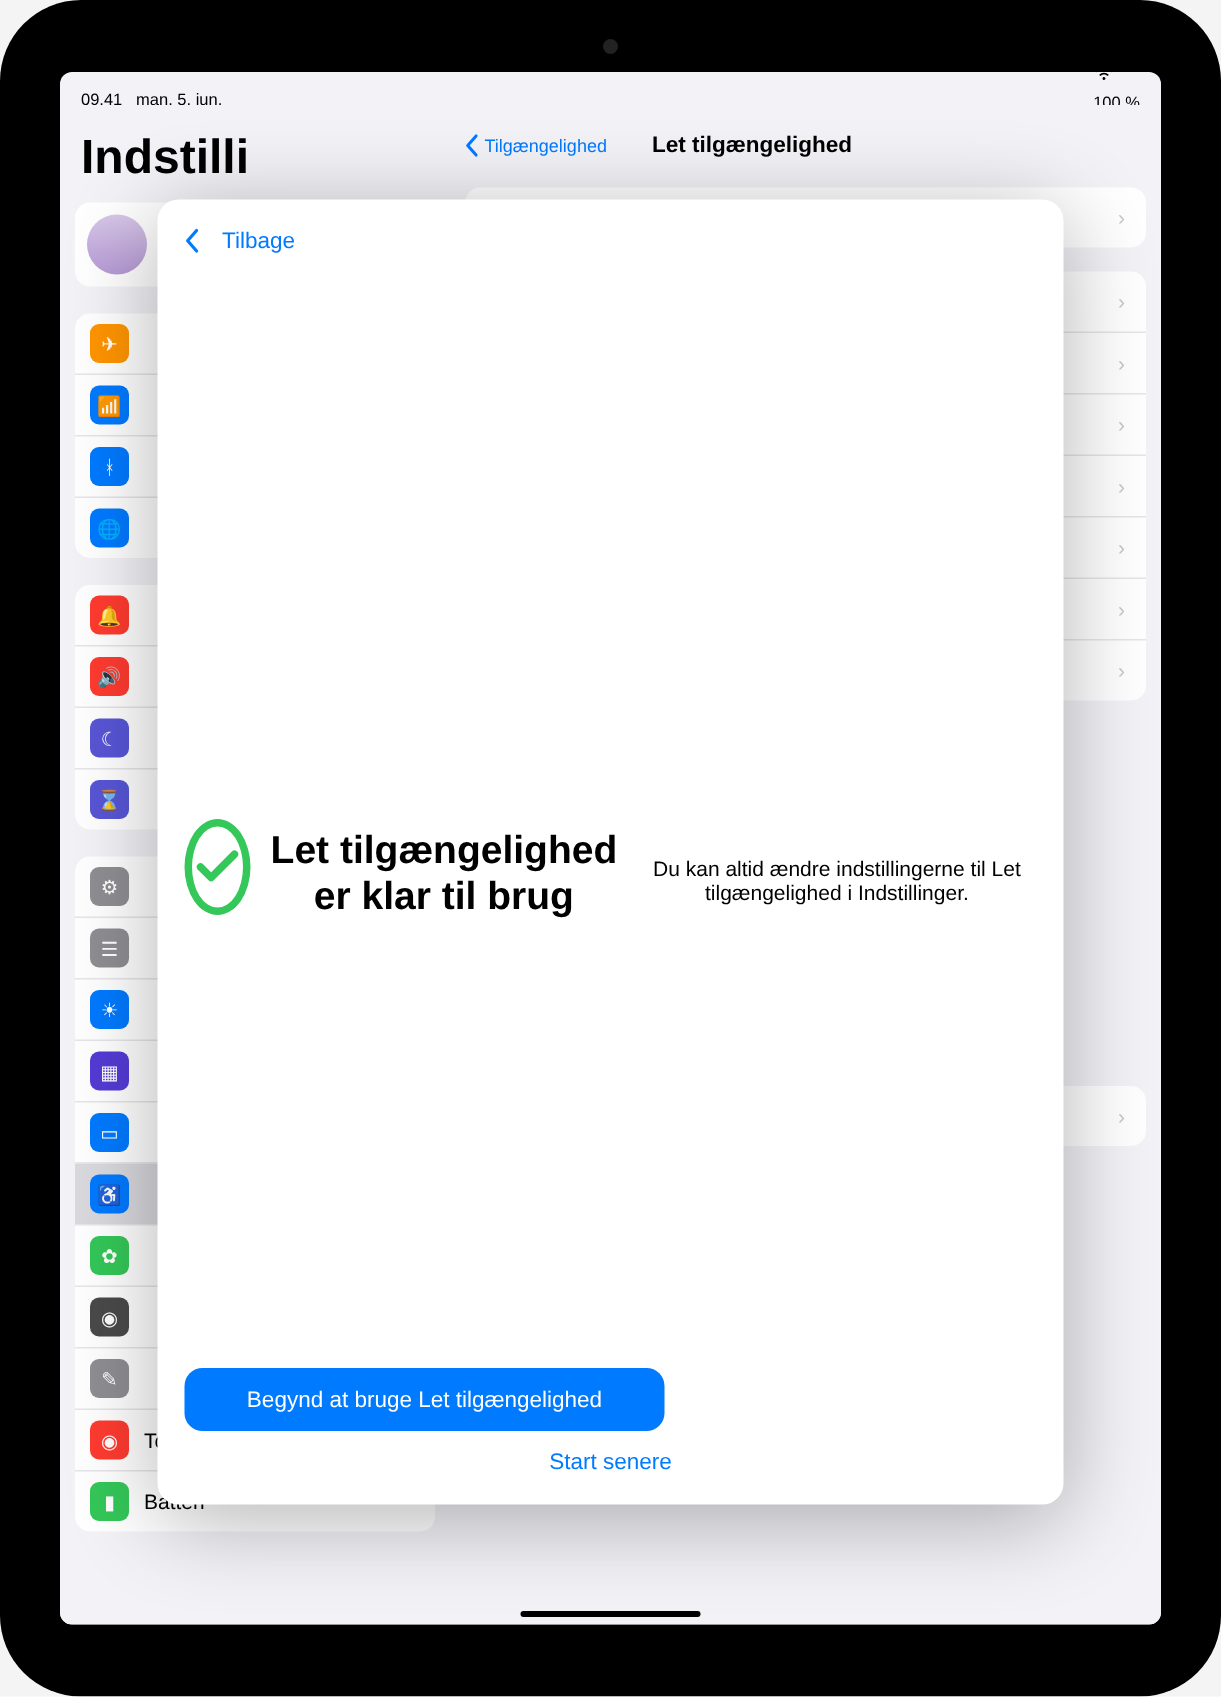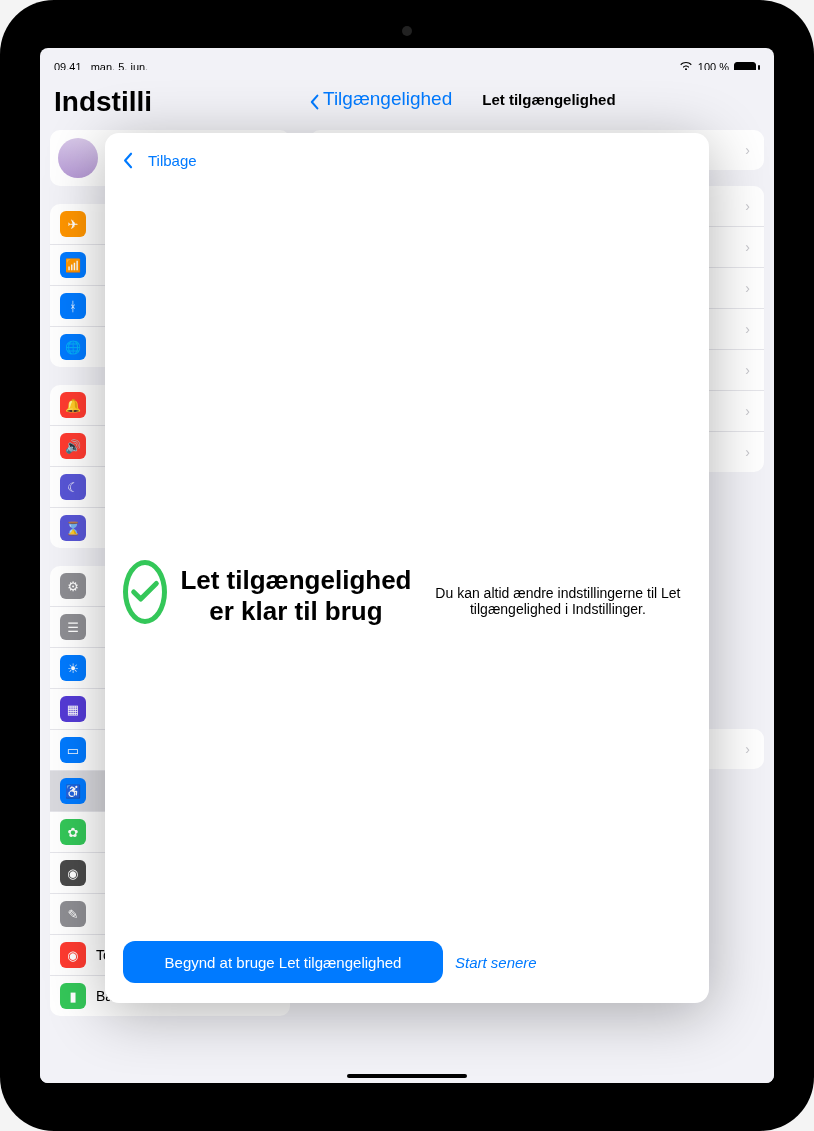--- a/index.html
+++ b/index.html
@@ -28,21 +28,21 @@
     position: relative;
   }
   
   .status-bar {
     position: absolute; top: 0; left: 0; right: 0;
     height: 22px;
     display: flex; justify-content: space-between; align-items: center;
     padding: 16px 14px 0;
     font-size: 11px; font-weight: 500; color: #000;
   }
-  .status-right { display: flex; align-items: center; gap: 5px; }
+  .status-right { display: flex; align-items: flex-start; gap: 5px; flex-direction: column; }
   .wifi-icon svg { width: 14px; height: 12px; }
   .battery {
     display: inline-flex; align-items: center; gap: 2px;
   }
   .battery-body {
     width: 22px; height: 11px; border: 1px solid #000; border-radius: 3px;
     position: relative; background: #000;
   }
   .battery-tip { width: 2px; height: 5px; background: #000; border-radius: 1px; }
 
@@ -51,21 +51,21 @@
     position: absolute; top: 22px; left: 0; right: 0; bottom: 0;
     display: flex;
     filter: none;
   }
   .sidebar {
     width: 260px; background: #f2f2f7;
     padding: 8px 10px;
     overflow: hidden;
   }
   .sidebar-title {
-    font-size: 28px; font-weight: 700; color: #000;
+    font-size: 32px; font-weight: 700; color: #000;
     padding: 8px 4px 12px;
   }
   .profile-row {
     display: flex; align-items: center; gap: 10px;
     background: #fff; border-radius: 10px; padding: 8px;
     margin-bottom: 18px;
   }
   .avatar {
     width: 40px; height: 40px; border-radius: 50%;
     background: linear-gradient(#d7c7e8,#b79bd6);
@@ -84,21 +84,21 @@
     color: #fff; font-size: 13px;
   }
   .detail-panel {
     flex: 1; background: #f2f2f7;
     padding: 8px 10px;
   }
   .detail-nav {
     display: flex; align-items: center; gap: 6px;
     padding: 10px 0 4px 0;
   }
-  .detail-back { color: #007aff; font-size: 19px; display: flex; align-items: flex-end; gap: 3px;}
+  .detail-back { color: #007aff; font-size: 12px; display: flex; align-items: center; gap: 3px;}
   .detail-title { font-weight: 600; font-size: 15px; margin-left: 24px; }
   .detail-block {
     background: #fff; border-radius: 10px; margin-top: 16px;
   }
   .detail-row {
     display: flex; justify-content: space-between; align-items: center;
     padding: 12px 14px; border-top: 0.5px solid #e5e5ea;
     font-size: 14px; color: #000;
   }
   .detail-row:first-child { border-top: none; }
@@ -136,35 +136,34 @@
   .check-circle svg { width: 34px; height: 34px; }
   .modal-title {
     font-size: 26px; font-weight: 700; color: #000;
     text-align: center; margin-bottom: 10px;
   }
   .modal-subtitle {
     font-size: 14px; color: #000000; text-align: center;
     max-width: 460px;
   }
   .modal-actions {
-    display: flex; flex-direction: row; gap: 12px;
+    display: flex; flex-direction: column; gap: 12px;
     padding-bottom: 4px;
   }
   .primary-btn {
     width: 320px; height: 42px;
     background: #007aff; color: #fff;
     border: none; border-radius: 12px;
     font-size: 15px; font-weight: 500;
     cursor: pointer;
   }
   .secondary-btn {
     background: none; border: none;
     color: #007aff; font-size: 15px;
     cursor: pointer;
-    font-style: italic;
   }
   .home-indicator {
     position: absolute; bottom: 5px; left: 50%; transform: translateX(-50%);
     width: 120px; height: 4px; background: #000; border-radius: 3px;
   }
 </style>
 </head>
 <body>
 
 <div class="device-frame">

